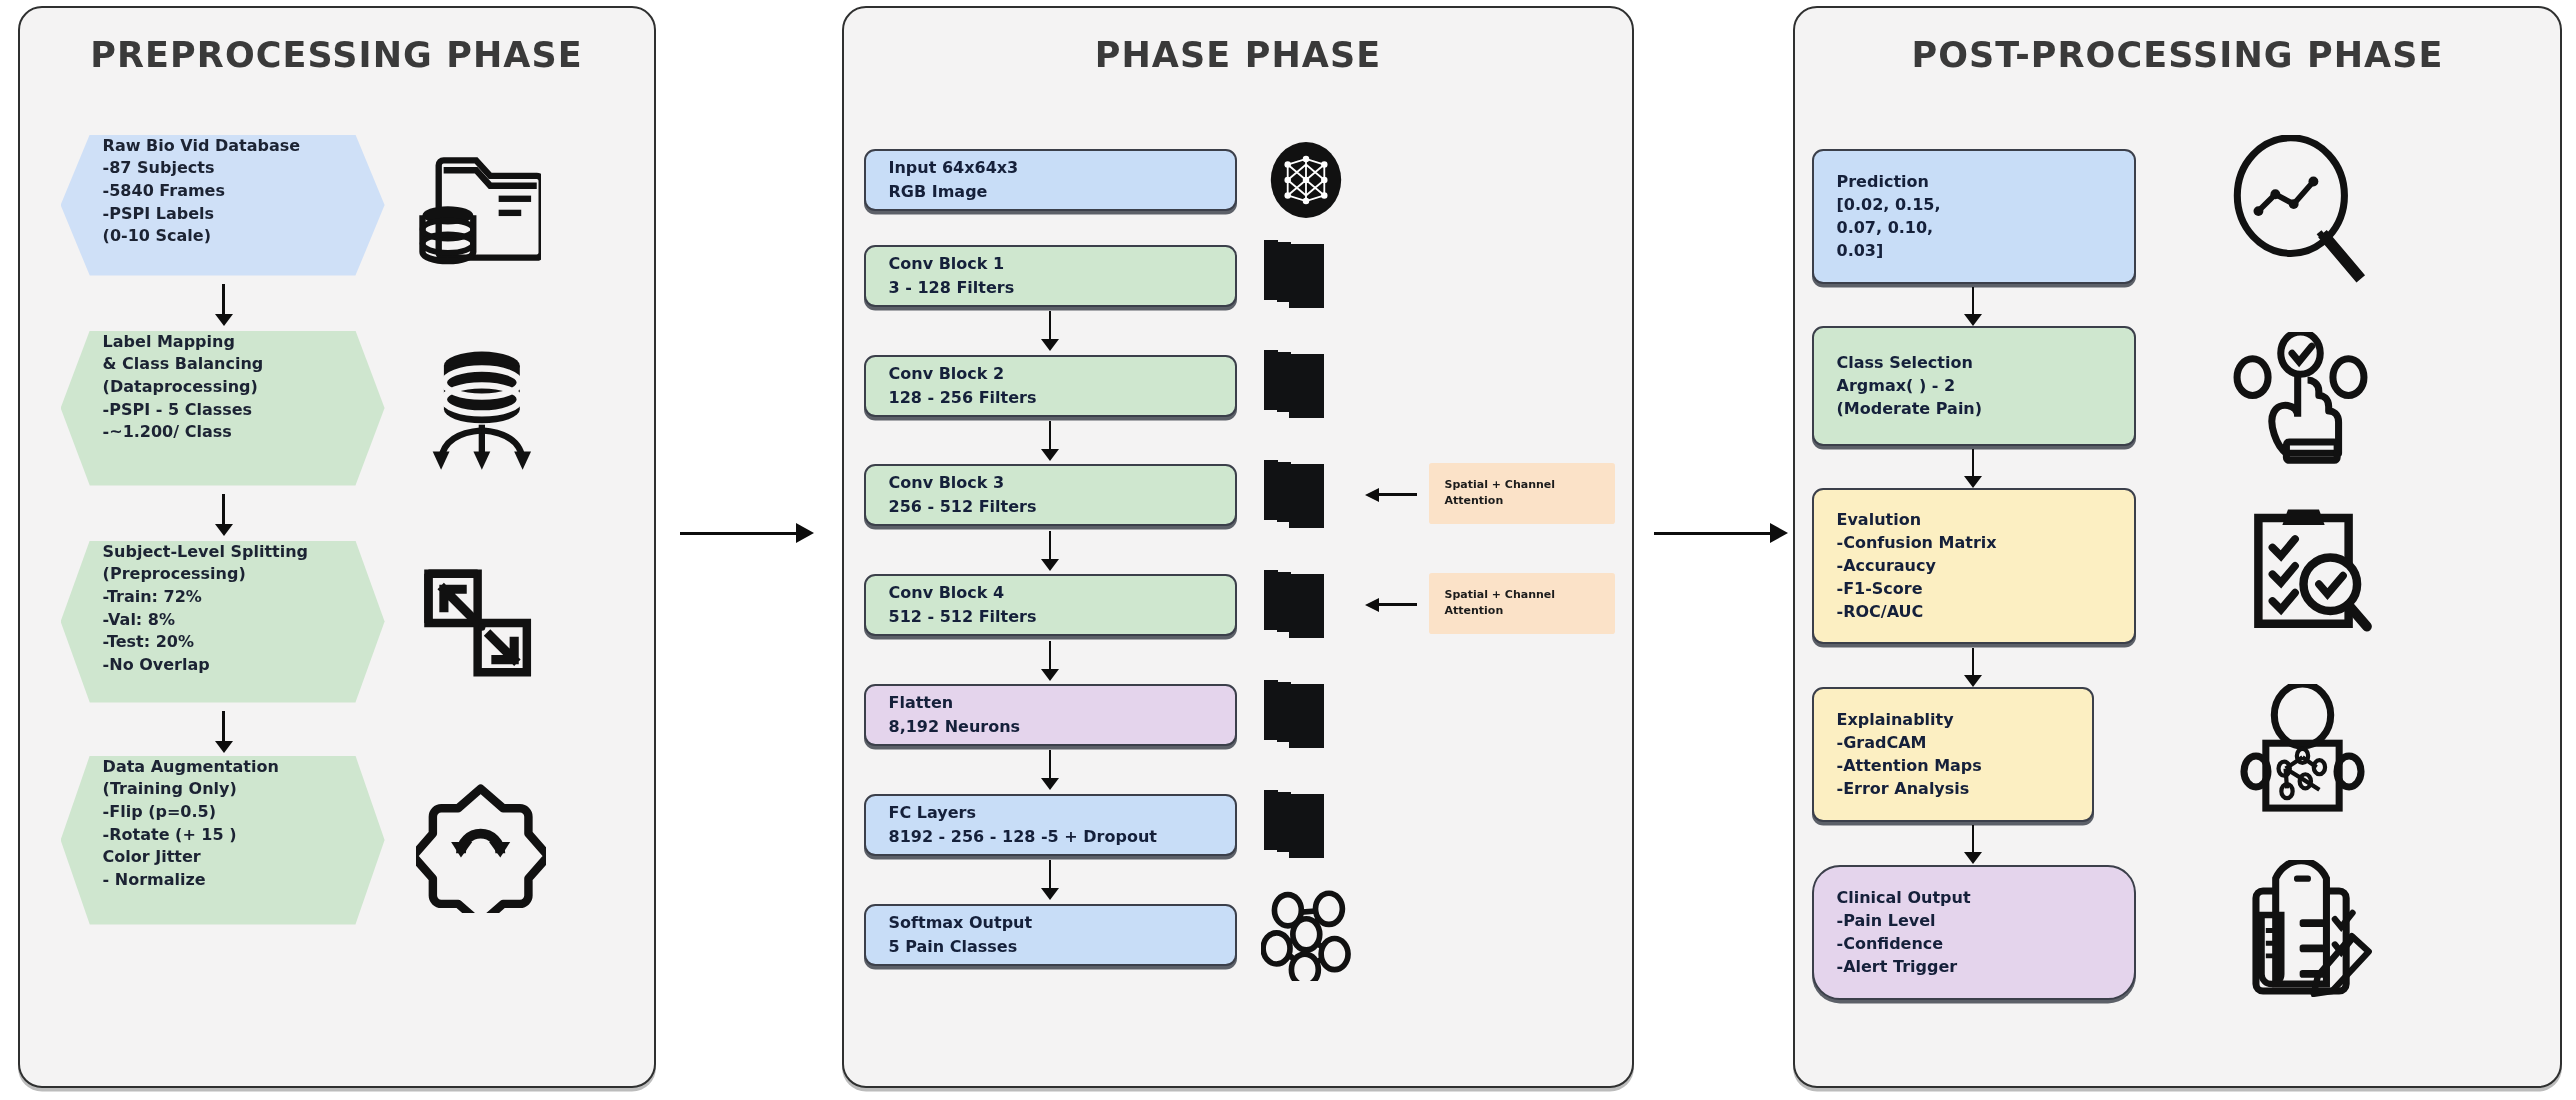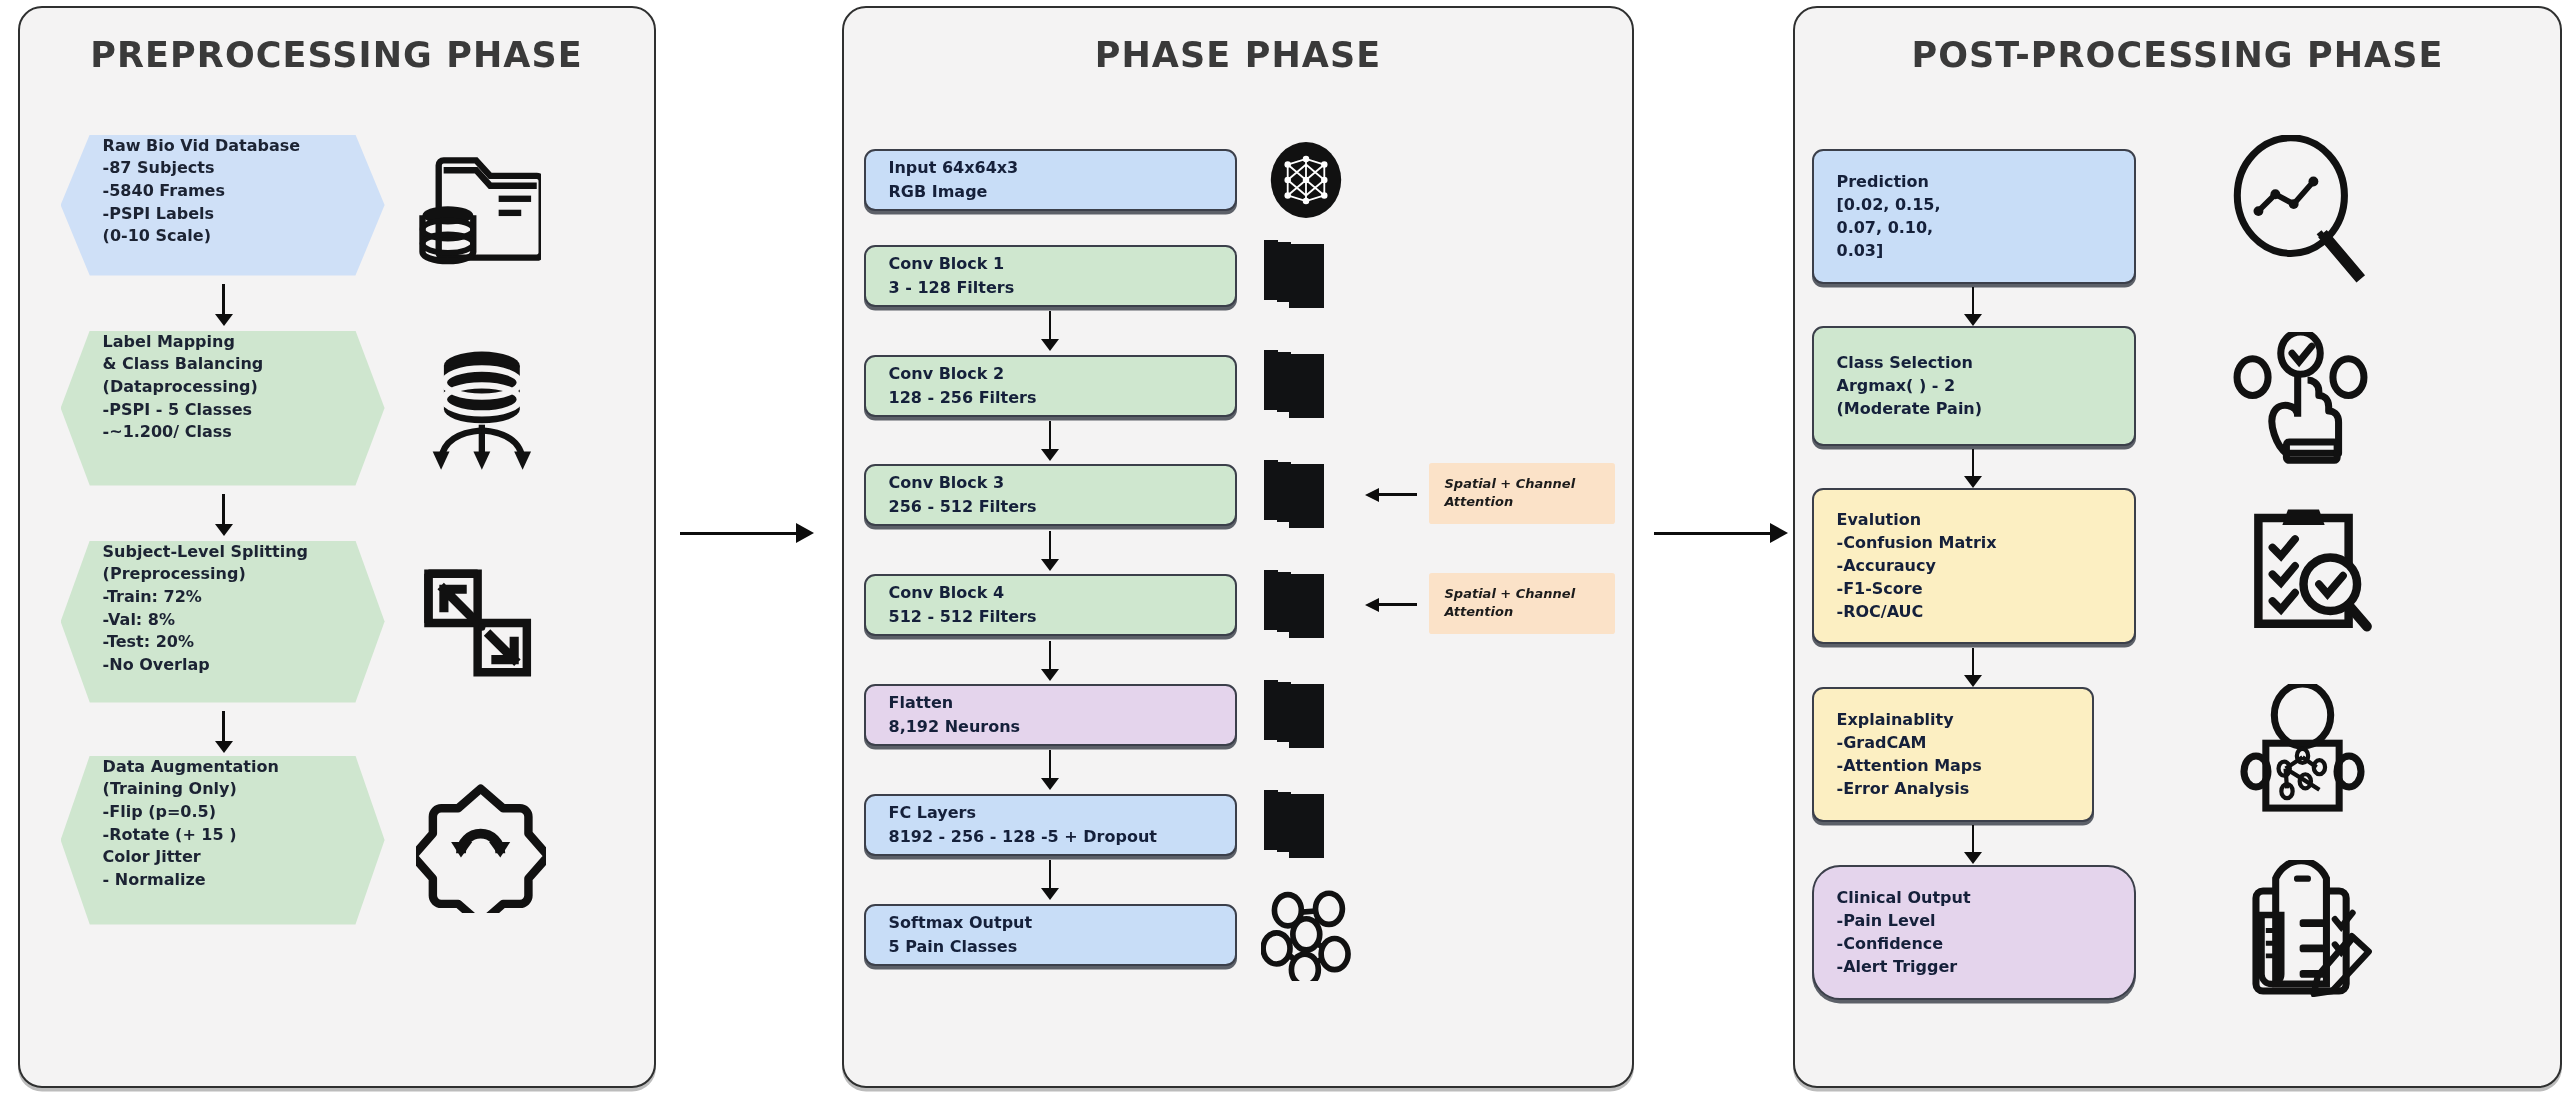--- a/index.html
+++ b/index.html
@@ -64,24 +64,23 @@
   .n-green {background:#cfe7cf;}
   .n-purple{background:#e4d4ec;}
   .n-yellow{background:#fcefc2;}
 
   
   .tag{
     position:absolute;background:#fbe2c8;border-radius:2.8px;
     display:flex;align-items:center;padding-left:15.5px;box-sizing:border-box;
   }
   .tag .txt{
-    font-size:13px;font-weight:bold;line-height:1.42;color:#1c1c1c;
+    font-size:11px;font-weight:bold;line-height:1.42;color:#1c1c1c;
     white-space:pre-line;
     font-family:"DejaVu Sans","Liberation Sans",sans-serif;
-    font-style:italic;
   }
 
   
   .v-arrow{position:absolute;width:18.3px;}
   .v-arrow .shaft{position:absolute;left:7.7px;top:0;width:2.8px;background:#0d0d0d;}
   .v-arrow .head{
     position:absolute;left:0;width:0;height:0;
     border-left:9.2px solid transparent;border-right:9.2px solid transparent;
     border-top:12.7px solid #0d0d0d;
   }

